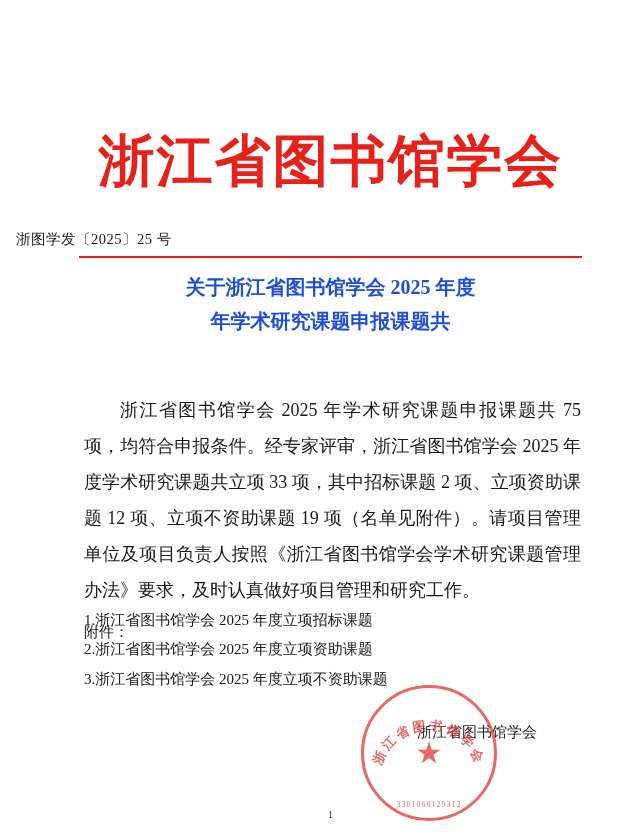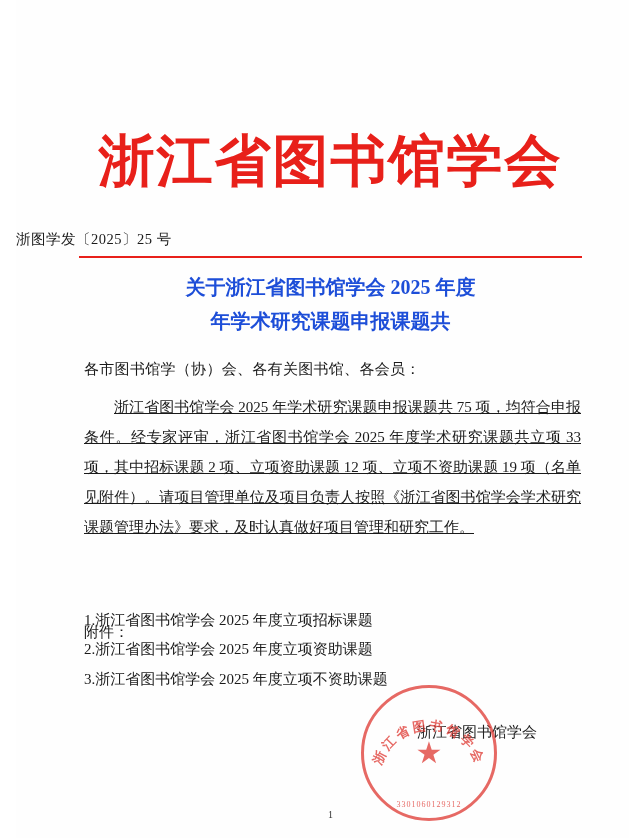--- a/index.html
+++ b/index.html
@@ -76,26 +76,25 @@
     width: 500px;
     font-size: 15px;
     letter-spacing: 0.3px;
   }
   
   .body-para {
     position: absolute;
     left: 68px;
     top: 392px;
     width: 497px;
-    font-size: 15px;
+    font-size: 18px;
     line-height: 2.0;
     text-align: justify;
     text-justify: inter-ideograph;
     text-indent: 2em;
-    text-decoration: underline;
   }
   
   .attach-label {
     position: absolute;
     left: 68px;
     top: 578px;
     font-size: 15px;
     margin-top: 45px;
   }
   .attach-list {
@@ -185,21 +184,20 @@
 
   <div class="doc-number">浙图学发〔2025〕25 号</div>
 
   <div class="red-rule"></div>
 
   <div class="subject">
     <div>关于浙江省图书馆学会 2025 年度</div>
     <div>年学术研究课题申报课题共</div>
   </div>
 
-  <div class="salutation">各市图书馆学（协）会、各有关图书馆、各会员：</div>
 
   <div class="body-para">浙江省图书馆学会 2025 年学术研究课题申报课题共 75 项，均符合申报条件。经专家评审，浙江省图书馆学会 2025 年度学术研究课题共立项 33 项，其中招标课题 2 项、立项资助课题 12 项、立项不资助课题 19 项（名单见附件）。请项目管理单位及项目负责人按照《浙江省图书馆学会学术研究课题管理办法》要求，及时认真做好项目管理和研究工作。</div>
 
   <div class="attach-label">附件：</div>
 
   <div class="attach-list">
     <div class="attach-item">1.浙江省图书馆学会 2025 年度立项招标课题</div>
     <div class="attach-item">2.浙江省图书馆学会 2025 年度立项资助课题</div>
     <div class="attach-item">3.浙江省图书馆学会 2025 年度立项不资助课题</div>
   </div>

